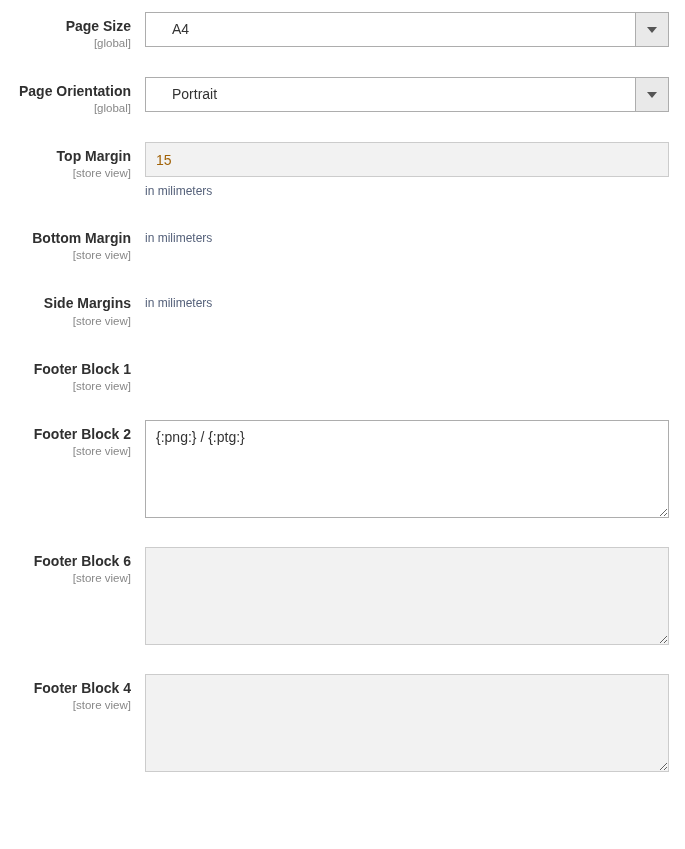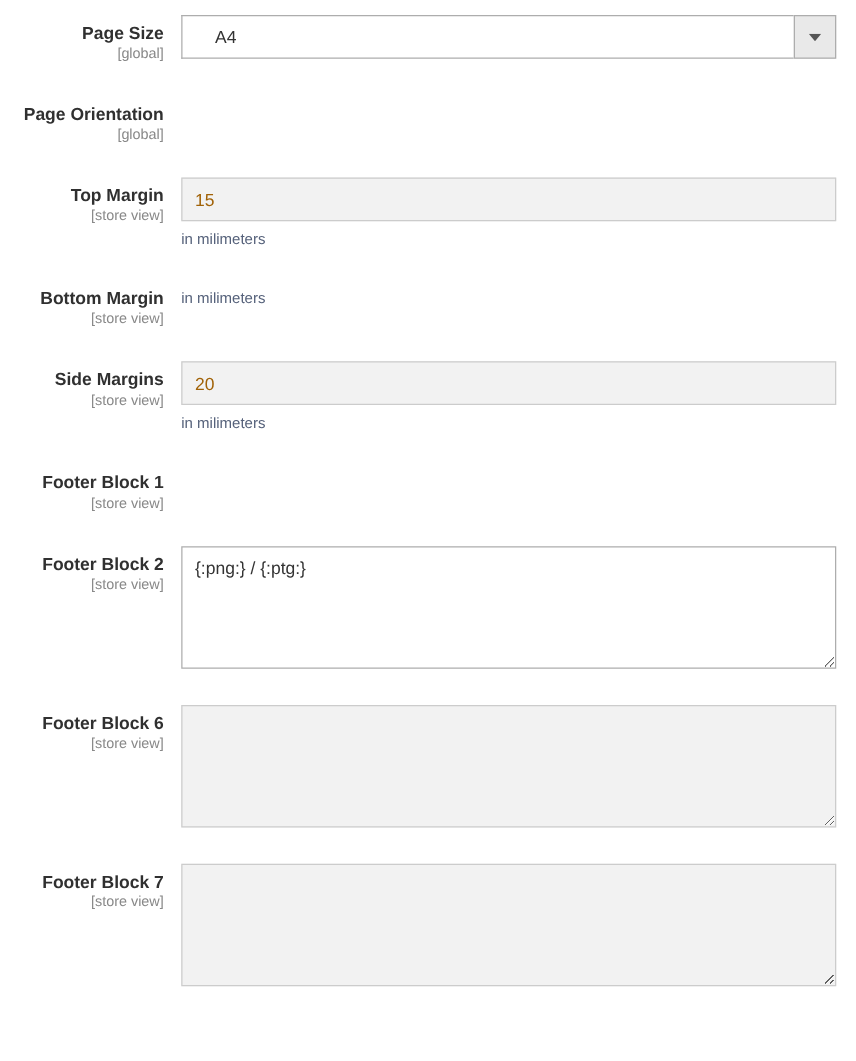--- a/index.html
+++ b/index.html
@@ -119,20 +119,30 @@
       </div>
     </div>
   </div>
 </div>
 
 <div class="form-row">
   <div class="label-col">
     <div class="label-main">Page Orientation</div>
     <div class="label-scope">[global]</div>
   </div>
+  <div class="field-col">
+    <div class="select-wrap">
+      <div class="select-value">Portrait</div>
+      <div class="select-btn">
+        <svg viewBox="0 0 10 6">
+            <path d="M0 0 L5 6 L10 0 Z" fill="#555"></path>
+          </svg>
+      </div>
+    </div>
+  </div>
 </div>
 
 <div class="form-row">
   <div class="label-col">
     <div class="label-main">Top Margin</div>
     <div class="label-scope">[store view]</div>
   </div>
   <div class="field-col">
     <input type="text" class="text-input" value="15" style="">
     <div class="hint">in milimeters</div>
@@ -148,21 +158,20 @@
     <div class="hint">in milimeters</div>
   </div>
 </div>
 
 <div class="form-row">
   <div class="label-col">
     <div class="label-main">Side Margins</div>
     <div class="label-scope">[store view]</div>
   </div>
   <div class="field-col">
-    <input type="text" class="text-input" value="20" style="">
     <div class="hint">in milimeters</div>
   </div>
 </div>
 
 <div class="form-row">
   <div class="label-col">
     <div class="label-main">Footer Block 1</div>
     <div class="label-scope">[store view]</div>
   </div>
 </div>
@@ -182,19 +191,19 @@
     <div class="label-main">Footer Block 6</div>
     <div class="label-scope">[store view]</div>
   </div>
   <div class="field-col">
     <textarea class="textarea disabled" style=""></textarea>
   </div>
 </div>
 
 <div class="form-row">
   <div class="label-col">
-    <div class="label-main">Footer Block 7</div>
+    <div class="label-main">Footer Block 4</div>
     <div class="label-scope">[store view]</div>
   </div>
   <div class="field-col">
     <textarea class="textarea disabled" style=""></textarea>
   </div>
 </div>
 
 </body></html>

